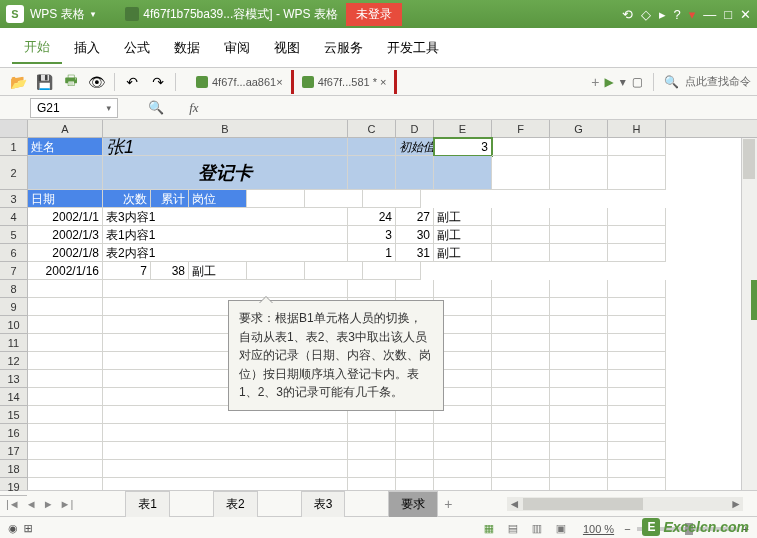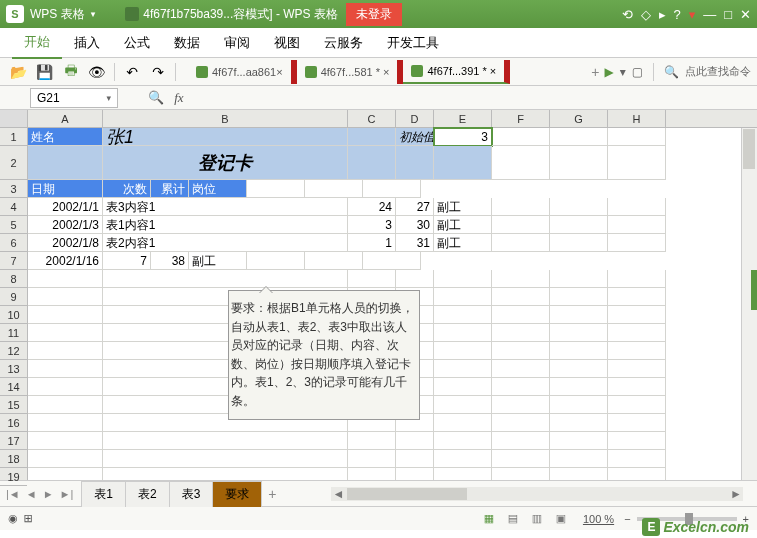--- a/index.html
+++ b/index.html
@@ -10,45 +10,45 @@
 .titlebar .logo span { color: #5a9640; font-weight: bold; font-size: 11px; }
 .titlebar .appname { font-size: 12px; margin-left: 2px; }
 .titlebar .dropdown-arrow { margin-left: 6px; font-size: 9px; }
 .titlebar .filetitle { margin-left: 30px; font-size: 12px; display: flex; align-items: center; }
 .titlebar .fileicon { width: 14px; height: 14px; background: #4a7a3a; margin-right: 4px; display: inline-block; border-radius: 2px; }
 .titlebar .notlogged { background: #e74c3c; padding: 3px 10px; margin-left: 8px; font-size: 12px; text-align: center; }
 .titlebar .flex1 { flex: 1; }
 .titlebar .win-icons { display: flex; gap: 8px; align-items: center; }
 .titlebar .win-icons span { font-size: 13px; cursor: pointer; }
 
-.menubar { height: 30px; background: #fff; border-bottom: 1px solid #ccc; display: flex; align-items: center; padding-left: 12px; }
+.menubar { height: 40px; background: #fff; border-bottom: 1px solid #ccc; display: flex; align-items: center; padding-left: 12px; }
 .menubar .menu { padding: 6px 12px; font-size: 13px; cursor: pointer; }
 .menubar .menu.active { color: #5a9640; border-bottom: 2px solid #5a9640; }
 
 .toolbar { height: 28px; background: #f8f8f5; border-bottom: 1px solid #ccc; display: flex; align-items: center; padding: 0 6px; }
 .toolbar .tb-icon { width: 20px; height: 20px; margin: 0 3px; display: inline-flex; align-items: center; justify-content: center; font-size: 14px; cursor: pointer; }
 .toolbar .tb-sep { width: 1px; height: 18px; background: #ccc; margin: 0 4px; }
 .toolbar .open-ico { color: #e8a030; }
 .toolbar .save-ico { color: #4a7ab5; }
 .toolbar .print-ico { color: #5a9640; }
 
 .tabbar-docs { flex: 1; display: flex; align-items: center; margin-left: 8px; overflow: hidden; }
-.tab-doc { height: 24px; display: flex; align-items: center; padding: 0 8px; font-size: 11px; border-right: 6px solid #b91c1c; cursor: pointer; color: #555; }
+.tab-doc { height: 24px; display: flex; align-items: center; padding: 0 8px; font-size: 11px; border-right: 3px solid #b91c1c; cursor: pointer; color: #555; }
 .tab-doc .ticon { width: 12px; height: 12px; background: #5a9640; margin-right: 4px; border-radius: 2px; }
 .tab-doc.active { border-bottom: 2px solid #5a9640; color: #000; }
 .tab-plus { width: 18px; text-align: center; color: #888; cursor: pointer; font-size: 14px; }
 .toolbar .right-tools { display: flex; align-items: center; gap: 6px; margin-left: auto; color: #666; }
 .toolbar .right-tools .search-cmd { font-size: 11px; }
 
 .namebar { height: 24px; background: #f8f8f5; border-bottom: 1px solid #ccc; display: flex; align-items: center; }
 .namebar .namebox { width: 88px; height: 20px; border: 1px solid #bbb; margin-left: 30px; padding: 0 6px; font-size: 12px; display: flex; align-items: center; background: #fff; }
 .namebar .namebox .arr { margin-left: auto; font-size: 9px; color: #666; }
 .namebar .fx-tools { margin-left: 30px; display: flex; align-items: center; gap: 10px; color: #888; }
 .namebar .fx-tools span { font-size: 13px; }
-.namebar .fx { font-style: italic; font-family: Georgia, serif; font-size: 13px; color: #555; }
+.namebar .fx { font-style: italic; font-family: Georgia, serif; font-size: 13px; color: #555; margin-left: 15px; }
 .namebar .formula-area { flex: 1; }
 
 .sheet-wrap { position: relative; height: 370px; display: flex; }
 .rowhdrs { width: 28px; background: #e8e8e4; border-right: 1px solid #bbb; }
 .rowhdr { height: 18px; border-bottom: 1px solid #bbb; text-align: center; font-size: 11px; line-height: 18px; color: #333; }
 .rowhdr.tall { height: 34px; line-height: 34px; }
 .corner { height: 18px; border-bottom: 1px solid #bbb; background: #ddd; }
 
 .gridarea { flex: 1; overflow: hidden; position: relative; }
 .colhdrs { height: 18px; display: flex; background: #e8e8e4; border-bottom: 1px solid #bbb; }
@@ -63,34 +63,34 @@
 
 .hdr-blue { background: #4a86e8; color: #fff; }
 .lite-blue { background: #b5cce8; font-style: italic; }
 .right-al { text-align: right; }
 .center-al { text-align: center; }
 .bold { font-weight: bold; }
 .big { font-size: 18px; }
 
 .cell-sel { outline: 2px solid #5a9640; outline-offset: -1px; }
 
-.callout { position: absolute; left: 200px; top: 180px; width: 192px; background: #f5f5f0; border: 1px solid #999; padding: 8px 2px; font-size: 12px; line-height: 1.55; color: #333; }
+.callout { position: absolute; left: 200px; top: 180px; width: 216px; background: #f5f5f0; border: 1px solid #999; padding: 8px 10px; font-size: 12px; line-height: 1.55; color: #333; }
 .callout::before { content: ""; position: absolute; top: -12px; left: 30px; border: 7px solid transparent; border-bottom-color: #999; }
 .callout::after { content: ""; position: absolute; top: -10px; left: 31px; border: 6px solid transparent; border-bottom-color: #f5f5f0; }
 
 .vscroll { position: absolute; right: 0; top: 18px; bottom: 0; width: 16px; background: #f0f0ed; border-left: 1px solid #ccc; }
 .vscroll .thumb { background: #cfcfca; width: 12px; margin: 1px; height: 40px; border-radius: 0; }
 .green-tab { position: absolute; right: 0; top: 160px; width: 6px; height: 40px; background: #5a9640; }
 
 .sheetbar { height: 26px; background: #f8f8f5; border-top: 1px solid #ccc; display: flex; align-items: center; padding: 0 6px; }
 .sheetbar .nav { display: flex; gap: 6px; color: #888; margin-right: 8px; }
 .sheetbar .nav span { font-size: 11px; cursor: pointer; }
 .sheetbar .stabs { display: flex; }
-.sheetbar .stab { padding: 4px 12px; border: 1px solid #ccc; border-bottom: none; font-size: 12px; background: #f0f0ed; cursor: pointer; margin-right: -1px; }
-.sheetbar .stab.active { background: #a16207; }
+.sheetbar .stab { padding: 4px 12px; border: 1px solid #ccc; border-bottom: none; font-size: 12px; background: #f0f0ed; cursor: pointer; margin-right: -1px; margin-left: 44px; }
+.sheetbar .stab.active { background: #a3a3a3; }
 .sheetbar .stab-plus { width: 22px; text-align: center; color: #888; cursor: pointer; font-size: 14px; }
 .sheetbar .hscroll { flex: 1; margin: 0 8px; position: relative; height: 14px; }
 .sheetbar .hscroll-track { position: absolute; left: 40px; right: 0; height: 14px; background: #eaeae6; }
 .sheetbar .hscroll-track .harr { position: absolute; top: 0; width: 14px; height: 14px; text-align: center; line-height: 14px; color: #777; }
 .sheetbar .hscroll-track .h-thumb { position: absolute; left: 16px; width: 120px; height: 12px; top: 1px; background: #cfcfca; }
 
 .statusbar { height: 24px; background: #f8f8f5; border-top: 1px solid #ccc; display: flex; align-items: center; padding: 0 8px; font-size: 11px; color: #555; }
 .statusbar .flex1 { flex: 1; }
 .statusbar .view-ico { width: 20px; height: 16px; margin: 0 2px; cursor: pointer; display: inline-flex; align-items: center; justify-content: center; color: #777; }
 .statusbar .view-ico.on { color: #5a9640; }
@@ -144,21 +144,20 @@
   <span class="tb-icon save-ico">💾</span>
   <span class="tb-icon print-ico">🖶</span>
   <span class="tb-icon">👁</span>
   <span class="tb-sep"></span>
   <span class="tb-icon">↶</span>
   <span class="tb-icon">↷</span>
   <span class="tb-sep"></span>
   <div class="tabbar-docs" id="doctabs">
       <div class="tab-doc"><span class="ticon"></span>4f67f...aa861×</div>
       <div class="tab-doc"><span class="ticon"></span>4f67f...581 * ×</div>
-      <div class="tab-doc active"><span class="ticon"></span>4f67f...391 * ×</div>
     </div>
   <span class="tab-plus">+</span>
   <div class="right-tools">
     <span style="color:#5a9640">▶</span>
     <span>▾</span>
     <span>▢</span>
     <span class="tb-sep"></span>
     <span>🔍</span>
     <span class="search-cmd">点此查找命令</span>
   </div>

